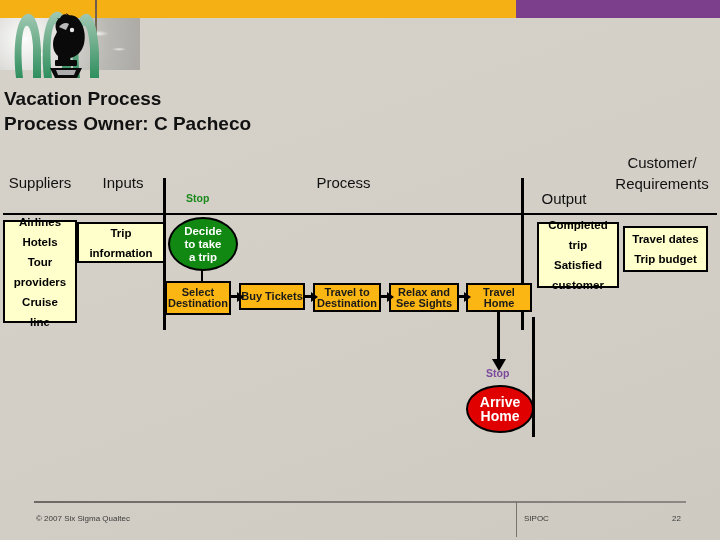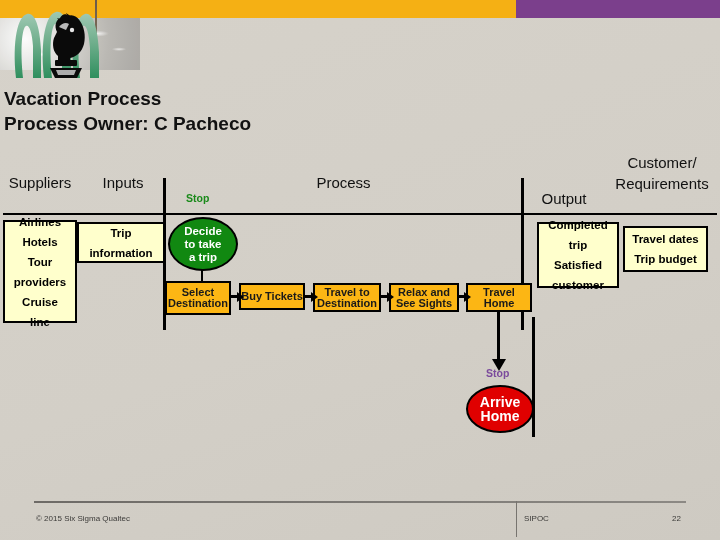--- a/index.html
+++ b/index.html
@@ -379,17 +379,17 @@
   <div class="arrow-h" id="ar-2"></div>
   <div class="arrow-h" id="ar-3"></div>
 
   <div class="down-arrow"></div>
   <div class="annot" id="annot-stop">Stop</div>
   <div class="oval" id="oval-stop">Arrive
 Home</div>
 
   <div class="footer-rule"></div>
   <div class="footer-vrule"></div>
-  <div class="footer-text" id="ft-copyright">© 2015 Six Sigma Qualtec</div>
+  <div class="footer-text" id="ft-copyright">© 2007 Six Sigma Qualtec</div>
   <div class="footer-text" id="ft-section">SIPOC</div>
   <div class="footer-text" id="ft-page">22</div>
 
 </div>
 
 </body></html>

